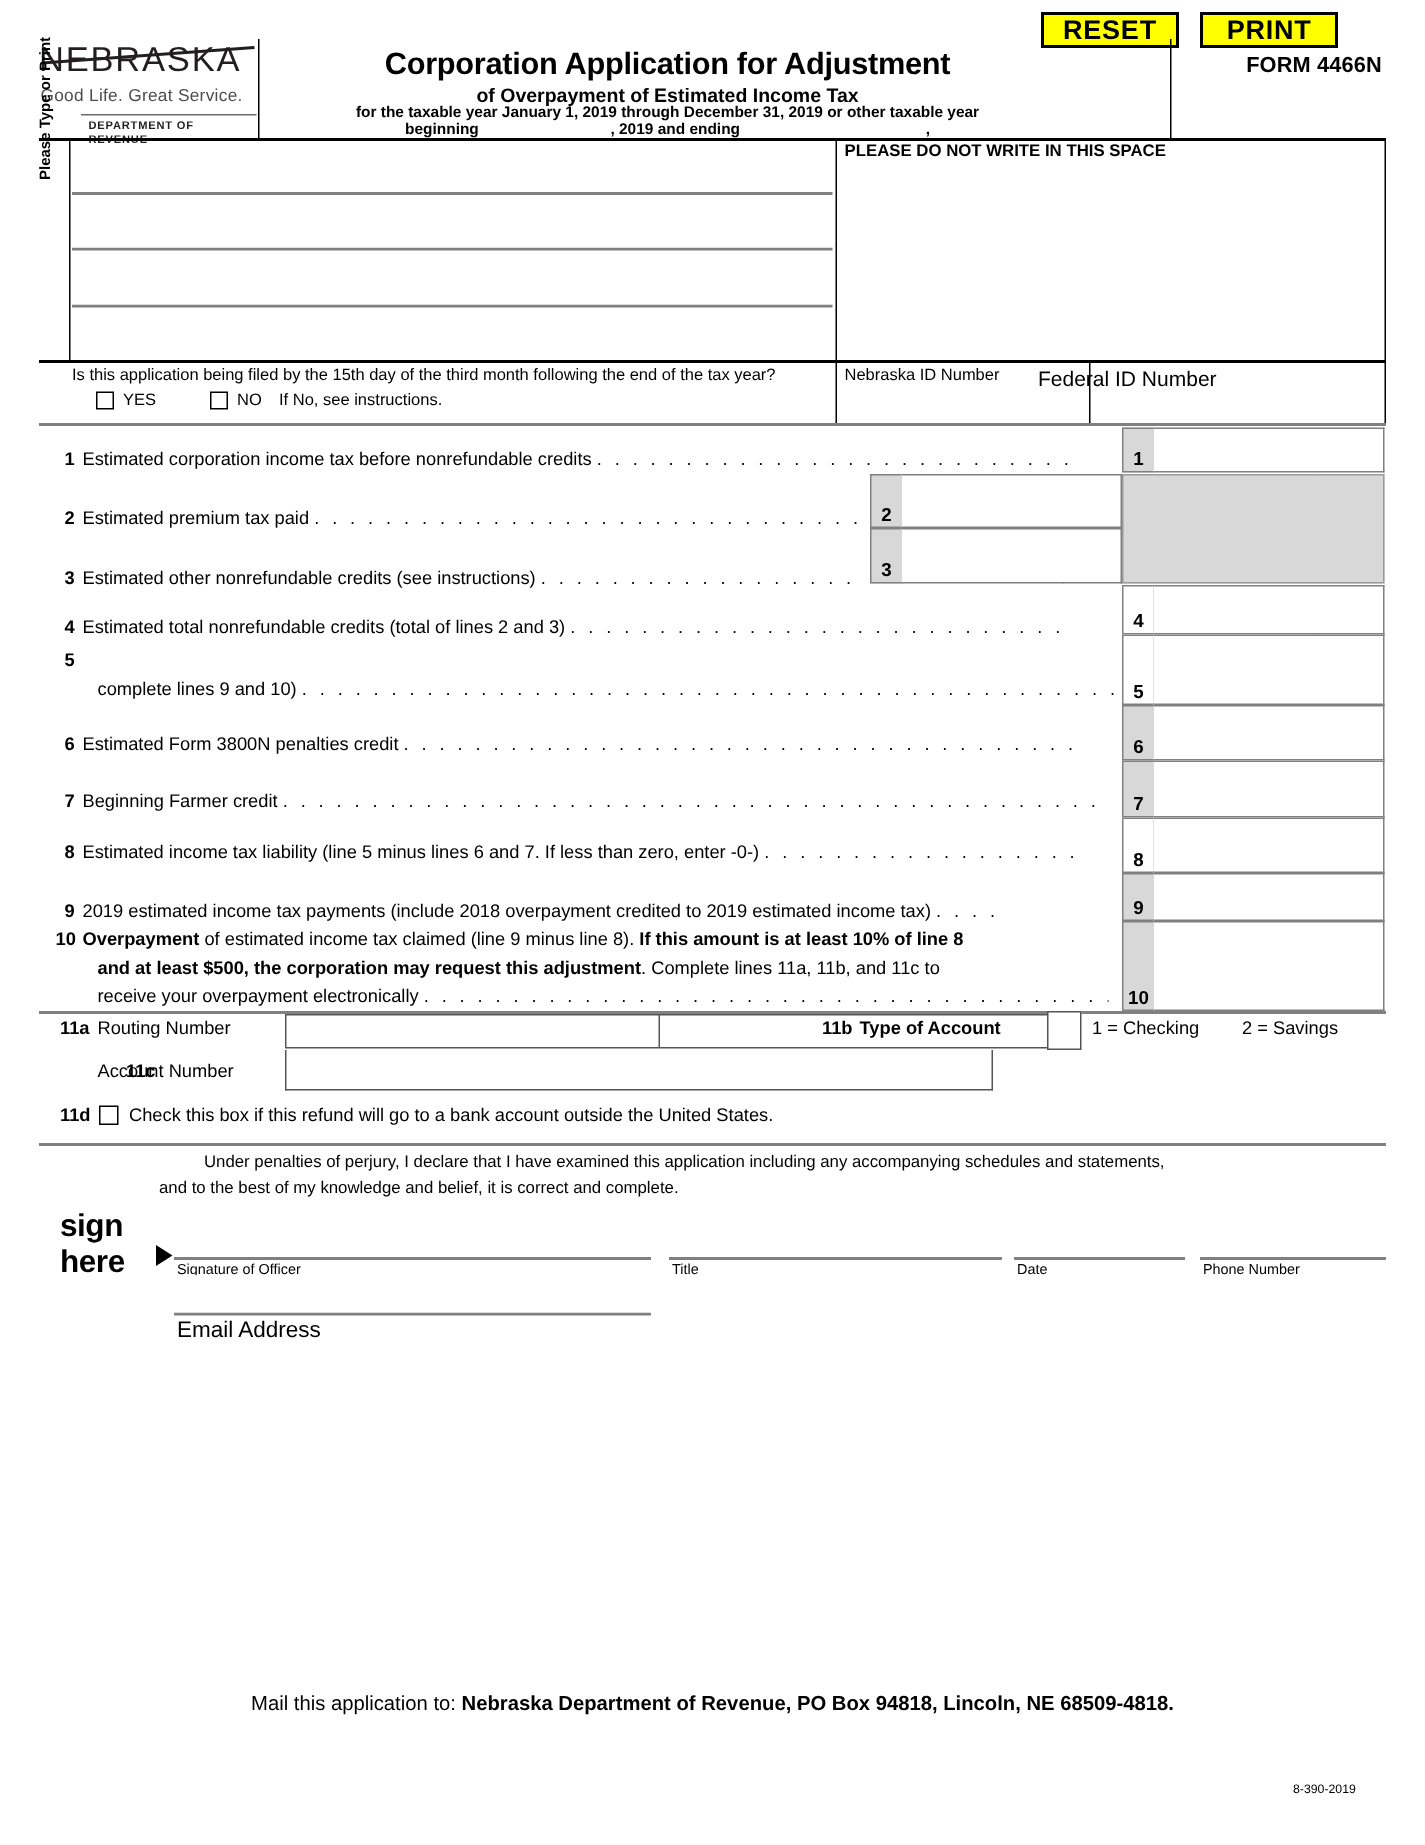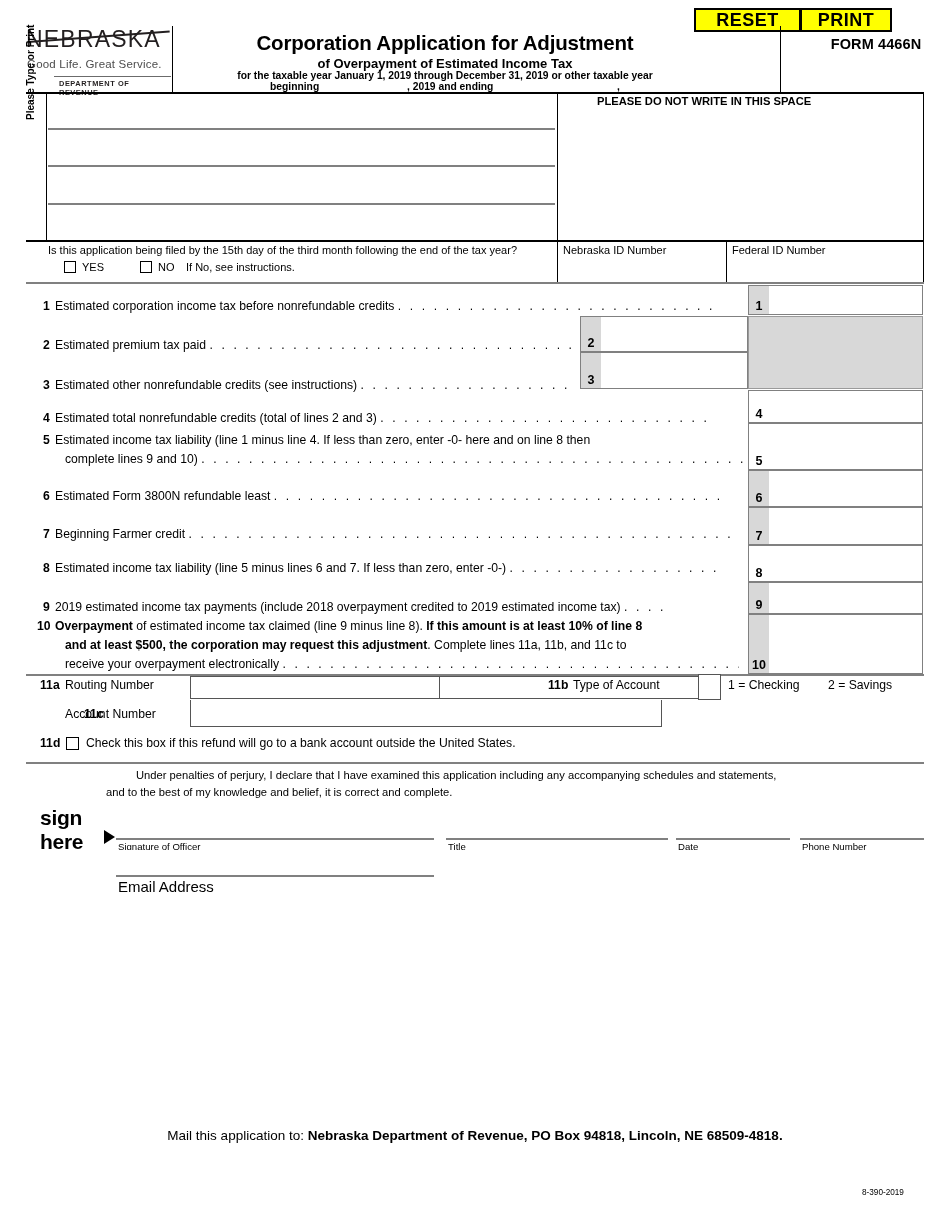--- a/index.html
+++ b/index.html
@@ -11,21 +11,21 @@
   .pg{position:absolute;left:0;top:0;width:950px;height:1230px;}
 
   
   #reset-btn,#print-btn{
     position:absolute;top:8px;height:24px;
     background:#ffff00;border:2px solid #000;
     font-weight:bold;font-size:18px;letter-spacing:.5px;
     display:flex;align-items:center;justify-content:center;
     cursor:pointer;color:#000;box-sizing:border-box;
   }
-  #reset-btn{left:694px;width:107px;}
+  #reset-btn{left:694px;width:92px;}
   #print-btn{left:800px;width:92px;}
 
   .logo-box{position:absolute;left:26px;top:28px;width:145px;height:62px;}
   .logo-ne{font-family:"Liberation Sans",sans-serif;font-size:23px;letter-spacing:1.2px;
            color:#231f20;line-height:1;position:absolute;left:0;top:0;}
   .logo-strike{position:absolute;left:2px;top:13px;width:142px;height:1.6px;background:#231f20;
                transform:rotate(-4.2deg);transform-origin:left center;}
   .logo-tag{position:absolute;left:1px;top:30px;font-size:11.5px;color:#4d4d4d;letter-spacing:.2px;}
   .logo-rule{position:absolute;left:28px;top:48px;width:117px;height:1px;background:#6b6b6b;}
   .logo-dor{position:absolute;left:33px;top:51px;font-size:7.4px;font-weight:bold;letter-spacing:.55px;color:#231f20;}
@@ -48,21 +48,21 @@
           font-size:14.5px;font-weight:bold;letter-spacing:.1px;}
   .h-year{position:absolute;left:780px;top:57px;width:170px;text-align:center;
           font-size:26px;font-weight:bold;}
 
   
   .hr{position:absolute;background:#808080;}
   .hrk{position:absolute;background:#000;}
   .vrk{position:absolute;background:#000;}
 
   .fld{position:absolute;font-size:10.6px;color:#000;}
-  .fldb{position:absolute;font-size:10.6px;font-weight:bold;margin-left:34px;}
+  .fldb{position:absolute;font-size:10.6px;font-weight:bold;}
 
   .vertlabel{position:absolute;left:25px;top:120px;font-size:10px;font-weight:bold;
              transform:rotate(-90deg);transform-origin:left top;white-space:nowrap;}
 
   .ckbox{position:absolute;border:1.4px solid #000;background:#fff;width:12px;height:12px;box-sizing:border-box;}
 
   
   .li{position:absolute;font-size:12.2px;line-height:15.5px;color:#000;}
   .li b{font-weight:bold;}
   .lnum{position:absolute;font-size:12.2px;font-weight:bold;}
@@ -151,21 +151,21 @@
   <div class="ckbox" style="left:64px;top:261px;"></div>
   <div class="fld" style="left:82px;top:261px;font-size:11px;">YES</div>
   <div class="ckbox" style="left:140px;top:261px;"></div>
   <div class="fld" style="left:158px;top:261px;font-size:11px;">NO</div>
   <div class="fld" style="left:186px;top:261px;font-size:11px;">If No, see instructions.</div>
 
   <div class="vrk" style="left:557px;top:241px;width:1.2px;height:41px;"></div>
   <div class="vrk" style="left:726px;top:241px;width:1.2px;height:41px;"></div>
   <div class="vrk" style="left:923px;top:241px;width:1.2px;height:41px;"></div>
   <div class="fld" style="left:563px;top:244px;font-size:11px;">Nebraska ID Number</div>
-  <div class="fld" style="left:732px;top:244px;font-size:11px;">Federal ID Number</div>
+  <div class="fld" style="left:692px;top:244px;font-size:14px;">Federal ID Number</div>
   <div class="inbox" style="left:560px;top:258px;width:163px;height:22px;border:none;"></div>
   <div class="inbox" style="left:730px;top:258px;width:190px;height:22px;border:none;"></div>
 
   <div class="hr" style="left:26px;top:282px;width:898px;height:2px;"></div>
 
   <div class="lnum" style="left:43px;top:299px;">1</div>
   <div class="li" style="left:55px;top:299px;">
     <span>Estimated corporation income tax before nonrefundable credits</span>
     <span class="dots" style="width:322px;">. . . . . . . . . . . . . . . . . . . . . . . . . . . . . . . . . . . . . . . . . . . . . . . . . . .</span>
   </div>
@@ -196,32 +196,31 @@
   <div class="lnum" style="left:43px;top:411px;">4</div>
   <div class="li" style="left:55px;top:411px;">
     <span>Estimated total nonrefundable credits (total of lines 2 and 3)</span>
     <span class="dots" style="width:326px;">. . . . . . . . . . . . . . . . . . . . . . . . . . . . . . . . . . . . . . . . . . . . . . . . . . . .</span>
   </div>
   <div class="numbox white" style="left:748px;top:390px;width:22px;height:33px;">4</div>
   <div class="amtbox" style="left:769px;top:390px;width:108px;height:33px;border-left:none;"></div>
   <div class="amtbox" style="left:876px;top:390px;width:47px;height:33px;border-left:none;"></div>
 
   <div class="lnum" style="left:43px;top:433px;">5</div>
-  <div class="li" style="left:55px;top:433px;width:700px;">Estimated income tax liability (line 1 minus line 4. If less than zero, enter -0- here and on line 8 then</div>
   <div class="li" style="left:65px;top:452px;">
     <span>complete lines 9 and 10)</span>
     <span class="dots" style="width:562px;">. . . . . . . . . . . . . . . . . . . . . . . . . . . . . . . . . . . . . . . . . . . . . . . . . . . . . . . . . . . . . . . . . . . . . . . . . . . .</span>
   </div>
   <div class="numbox white" style="left:748px;top:423px;width:22px;height:47px;">5</div>
   <div class="amtbox" style="left:769px;top:423px;width:108px;height:47px;border-left:none;"></div>
   <div class="amtbox" style="left:876px;top:423px;width:47px;height:47px;border-left:none;"></div>
 
   <div class="lnum" style="left:43px;top:489px;">6</div>
   <div class="li" style="left:55px;top:489px;">
-    <span>Estimated Form 3800N refundable least</span>
+    <span>Estimated Form 3800N penalties credit</span>
     <span class="dots" style="width:447px;">. . . . . . . . . . . . . . . . . . . . . . . . . . . . . . . . . . . . . . . . . . . . . . . . . . . . . . . . . . . . . . . . . .</span>
   </div>
   <div class="numbox" style="left:748px;top:470px;width:22px;height:37px;">6</div>
   <div class="amtbox" style="left:769px;top:470px;width:108px;height:37px;border-left:none;"></div>
   <div class="amtbox" style="left:876px;top:470px;width:47px;height:37px;border-left:none;"></div>
 
   <div class="lnum" style="left:43px;top:527px;">7</div>
   <div class="li" style="left:55px;top:527px;">
     <span>Beginning Farmer credit</span>
     <span class="dots" style="width:549px;">. . . . . . . . . . . . . . . . . . . . . . . . . . . . . . . . . . . . . . . . . . . . . . . . . . . . . . . . . . . . . . . . . . . . . . . . . . .</span>
@@ -263,21 +262,21 @@
   <div class="amtbox" style="left:769px;top:614px;width:108px;height:60px;border-left:none;"></div>
   <div class="amtbox" style="left:876px;top:614px;width:47px;height:60px;border-left:none;"></div>
 
   <div class="hr" style="left:26px;top:674px;width:898px;height:2px;"></div>
 
   <div class="li" style="left:40px;top:678px;font-weight:bold;">11a</div>
   <div class="li" style="left:65px;top:678px;">Routing Number</div>
   <div class="inbox" style="left:190px;top:676px;width:250px;height:23px;"></div>
   <div class="inbox" style="left:440px;top:676px;width:260px;height:23px;border-left:none;"></div>
   <div class="li" style="left:548px;top:678px;font-weight:bold;">11b</div>
-  <div class="li" style="left:573px;top:678px;">Type of Account</div>
+  <div class="li" style="left:573px;top:678px;font-weight:bold;">Type of Account</div>
   <div class="inbox" style="left:698px;top:674px;width:23px;height:26px;"></div>
   <div class="li" style="left:728px;top:678px;">1 = Checking</div>
   <div class="li" style="left:828px;top:678px;">2 = Savings</div>
 
   <div class="li" style="left:40px;top:707px;font-weight:bold;margin-left:44px;">11c</div>
   <div class="li" style="left:65px;top:707px;">Account Number</div>
   <div class="inbox" style="left:190px;top:700px;width:472px;height:27px;border-top:none;"></div>
 
   <div class="li" style="left:40px;top:736px;font-weight:bold;">11d</div>
   <div class="ckbox" style="left:66px;top:737px;width:13px;height:13px;"></div>

